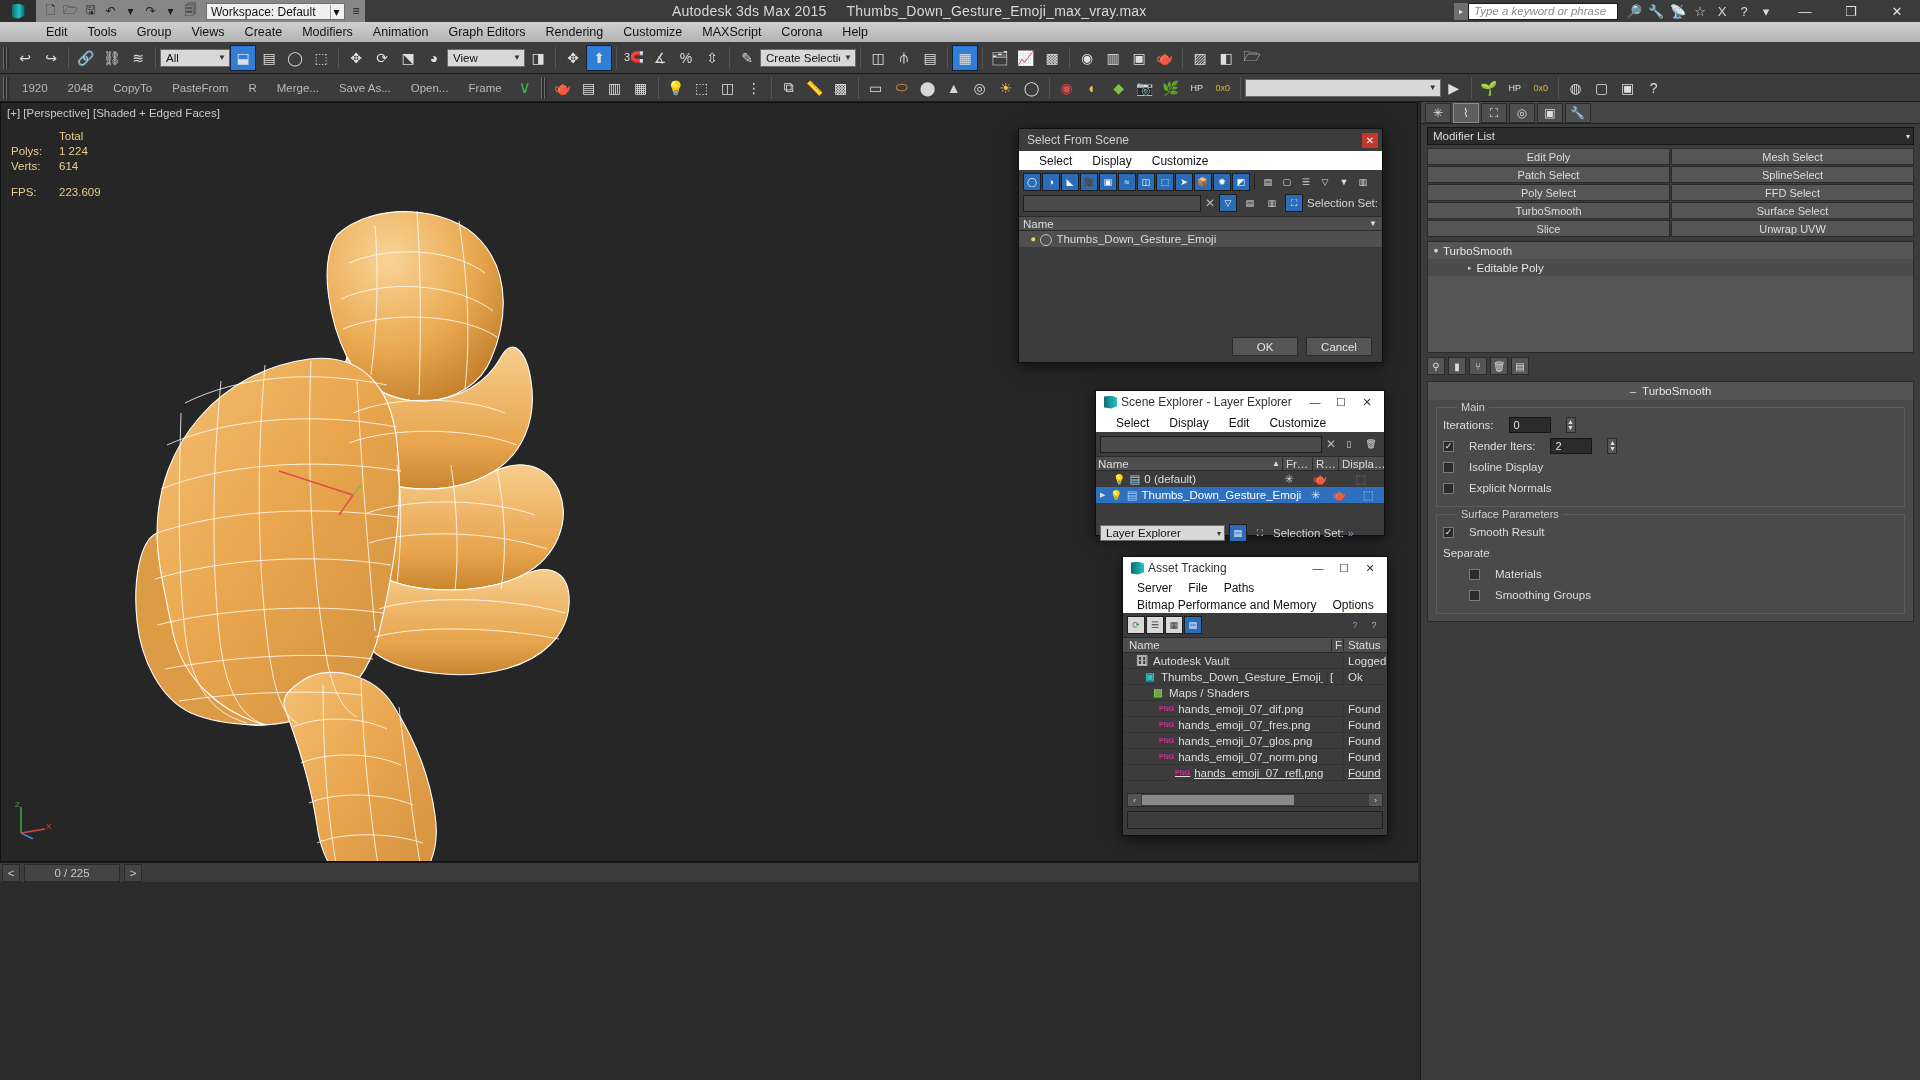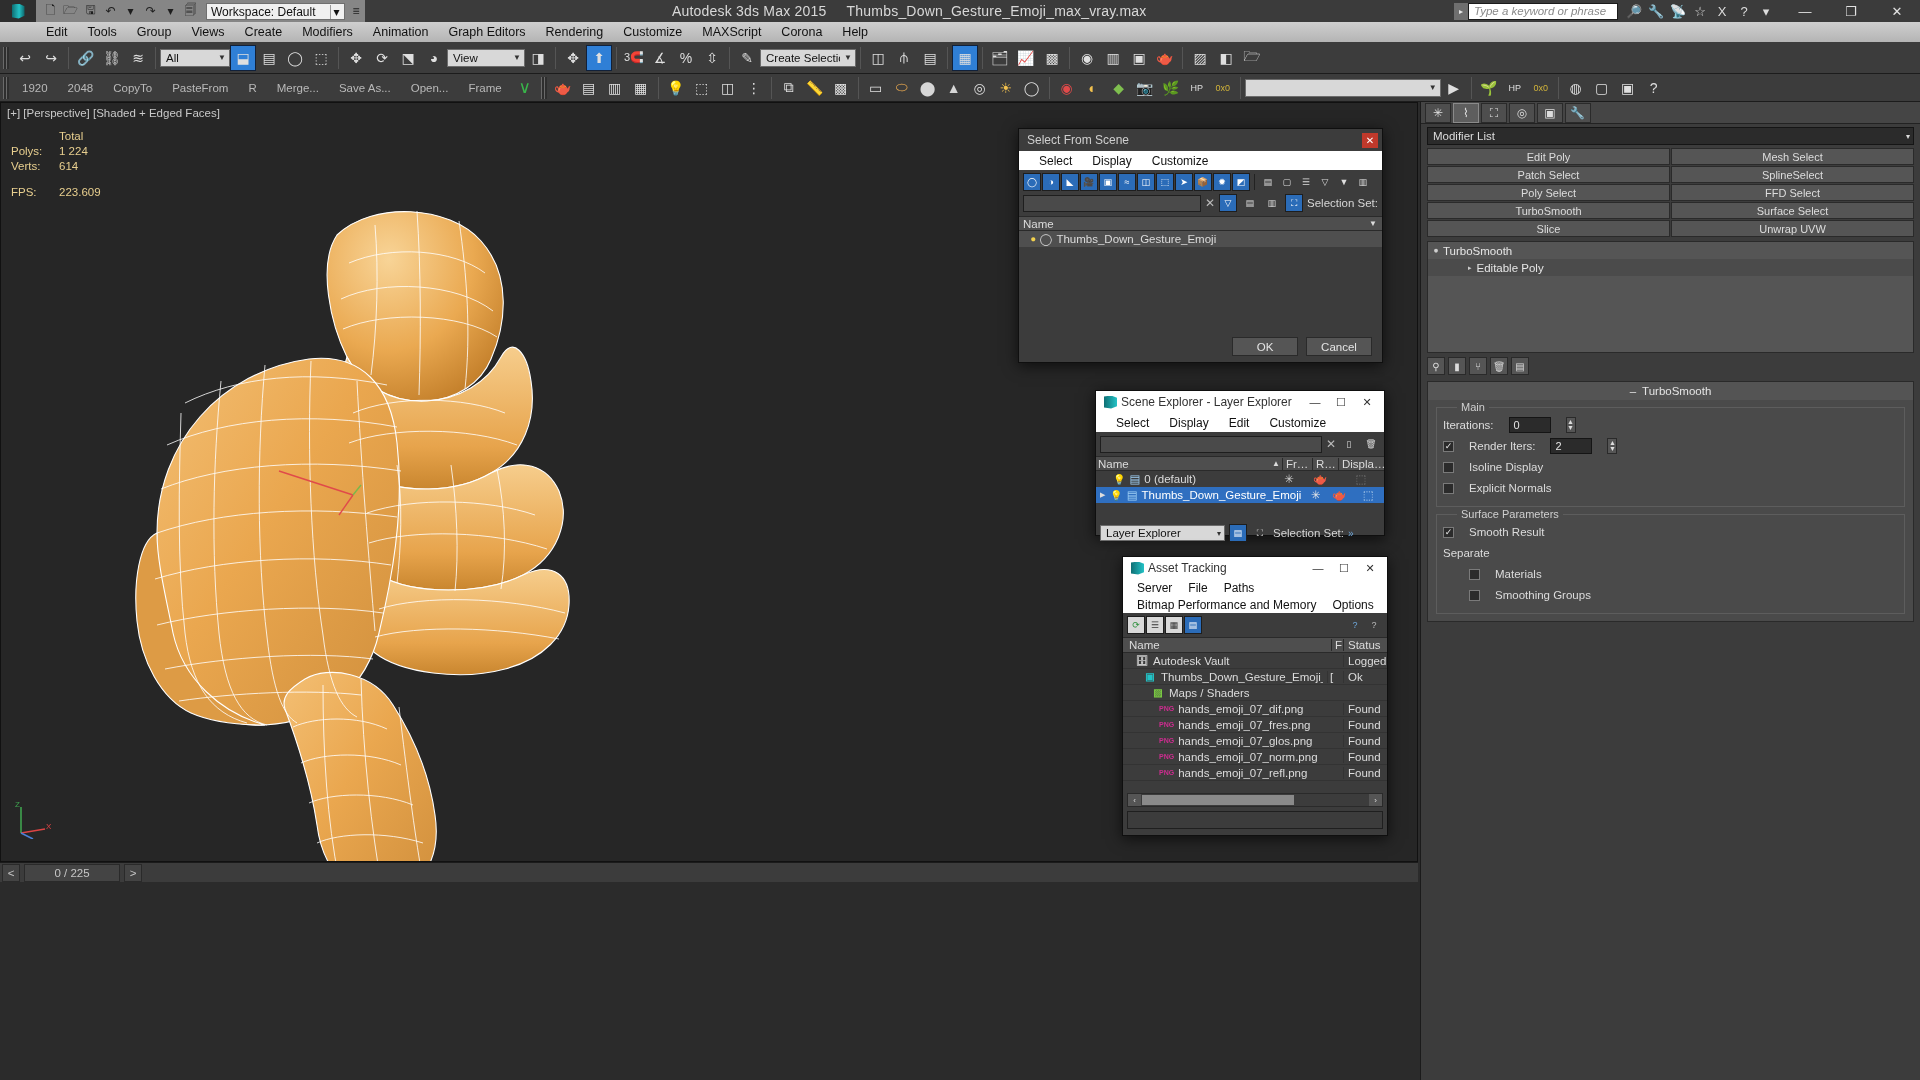--- a/index.html
+++ b/index.html
@@ -671,21 +671,21 @@
           <span style="flex: 1 1 0%; overflow: hidden; white-space: nowrap;">hands_emoji_07_glos.png</span>
           <span style="width: 12px; border-left: 1px solid rgb(51, 51, 51); padding-left: 2px;"></span>
           <span style="width: 44px; border-left: 1px solid rgb(51, 51, 51); padding-left: 4px;">Found</span>
         </div>
         <div class="lrow" style="padding-left: 36px; border-bottom: 1px solid rgb(51, 51, 51);">
           <span style="font-size: 7px; color: rgb(204, 45, 143); min-width: 14px; text-align: center; font-weight: bold;">PNG</span>
           <span style="flex: 1 1 0%; overflow: hidden; white-space: nowrap;">hands_emoji_07_norm.png</span>
           <span style="width: 12px; border-left: 1px solid rgb(51, 51, 51); padding-left: 2px;"></span>
           <span style="width: 44px; border-left: 1px solid rgb(51, 51, 51); padding-left: 4px;">Found</span>
         </div>
-        <div class="lrow" style="padding-left: 36px; border-bottom: 1px solid rgb(51, 51, 51);">
+        <div class="lrow" style="padding-left: 52px; border-bottom: 1px solid rgb(51, 51, 51); text-decoration: underline;">
           <span style="font-size: 7px; color: rgb(204, 45, 143); min-width: 14px; text-align: center; font-weight: bold;">PNG</span>
           <span style="flex: 1 1 0%; overflow: hidden; white-space: nowrap;">hands_emoji_07_refl.png</span>
           <span style="width: 12px; border-left: 1px solid rgb(51, 51, 51); padding-left: 2px;"></span>
           <span style="width: 44px; border-left: 1px solid rgb(51, 51, 51); padding-left: 4px;">Found</span>
         </div>
       </div>
     <div class="scrollh" style="margin:4px 4px 0 4px;">
       <div class="arw">‹</div>
       <div class="thumb" style="width:152px;"></div>
       <div style="flex:1"></div>

